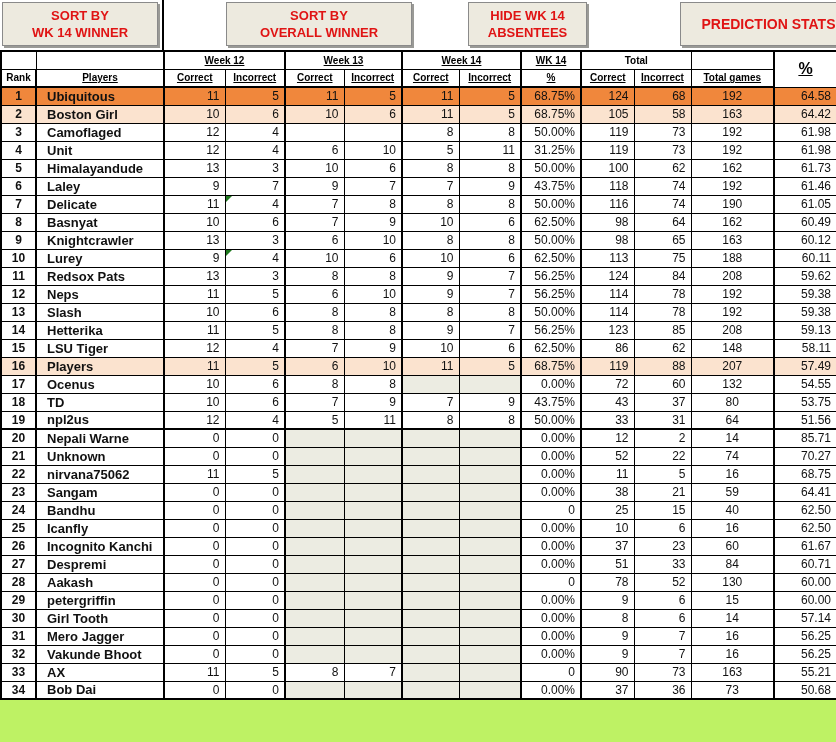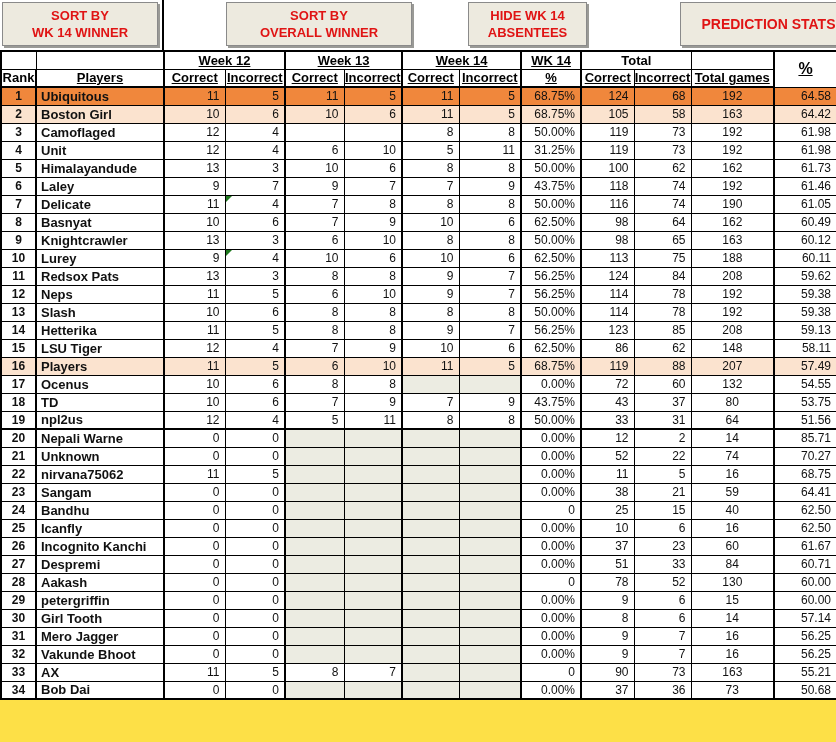--- a/index.html
+++ b/index.html
@@ -5,21 +5,21 @@
   :root{
     --orange:#F0873C;
     --peach:#FBE3CF;
     --absent:#ECECE2;
     --btnbg:#EDEADF;
     --red:#E01414;
     --green:#1F7A1F;
   }
   html,body{margin:0;padding:0;background:#fff;}
   #stage{
-    position:relative;width:836px;height:742px;background:#fde047;
+    position:relative;width:836px;height:742px;background:#bef264;
     font-family:"Liberation Sans", sans-serif;overflow:hidden;
   }
   
   .band{position:absolute;left:0;top:0;width:836px;height:50px;background:#fff;}
   .vline{position:absolute;left:162px;top:0;width:2px;height:50px;background:#000;}
   .btn{
     position:absolute;top:2px;height:44px;background:var(--btnbg);
     border:1px solid #8a8a8a;box-shadow:2px 2px 0 #9a9a96;
     display:flex;flex-direction:column;align-items:center;justify-content:center;
     color:var(--red);font-weight:bold;font-size:13px;line-height:17px;
@@ -28,29 +28,29 @@
   #btn1{left:2px;width:156px;}
   #btn2{left:226px;width:186px;}
   #btn3{left:468px;width:119px;}
   #btn4{left:680px;width:177px;font-size:14px;}
   
   table{
     position:absolute;left:0;top:50px;width:836px;table-layout:fixed;
     border-collapse:collapse;border:2px solid #000;background:#fff;
   }
   th,td{border:1px solid #000;overflow:hidden;white-space:nowrap;box-sizing:border-box;padding:0;}
-  thead th{font-size:13px;font-weight:bold;text-align:center;height:18px;background:#fff;color:#000;}
+  thead th{font-size:10px;font-weight:bold;text-align:center;height:18px;background:#fff;color:#000;}
   thead tr.h2 th{border-bottom-width:2px;}
   .u{text-decoration:underline;}
   .big-pct{font-size:16px;}
   .thickL{border-left-width:2px !important;}
   tbody tr{height:18px;}
   tbody td{font-size:12px;color:#111;}
   td.c-rank{text-align:center;font-weight:bold;font-size:12px;}
-  td.c-player{text-align:left;font-weight:bold;font-size:13px;padding-left:4px;border-left-width:2px;}
+  td.c-player{text-align:left;font-weight:bold;font-size:13px;padding-left:10px;border-left-width:2px;}
   td.c-num{text-align:right;padding-right:5px;}
   td.c-games{text-align:center;margin-left:32px;}
   tr.row-winner td{background:var(--orange);}
   tr.row-hl td{background:var(--peach);}
   td.gray{background:var(--absent);}
   tr.sep td{border-bottom-width:2px;}
   td.tri{position:relative;}
   td.tri::before{
     content:"";position:absolute;left:0;top:0;width:0;height:0;
     border-top:6px solid var(--green);border-right:6px solid transparent;

